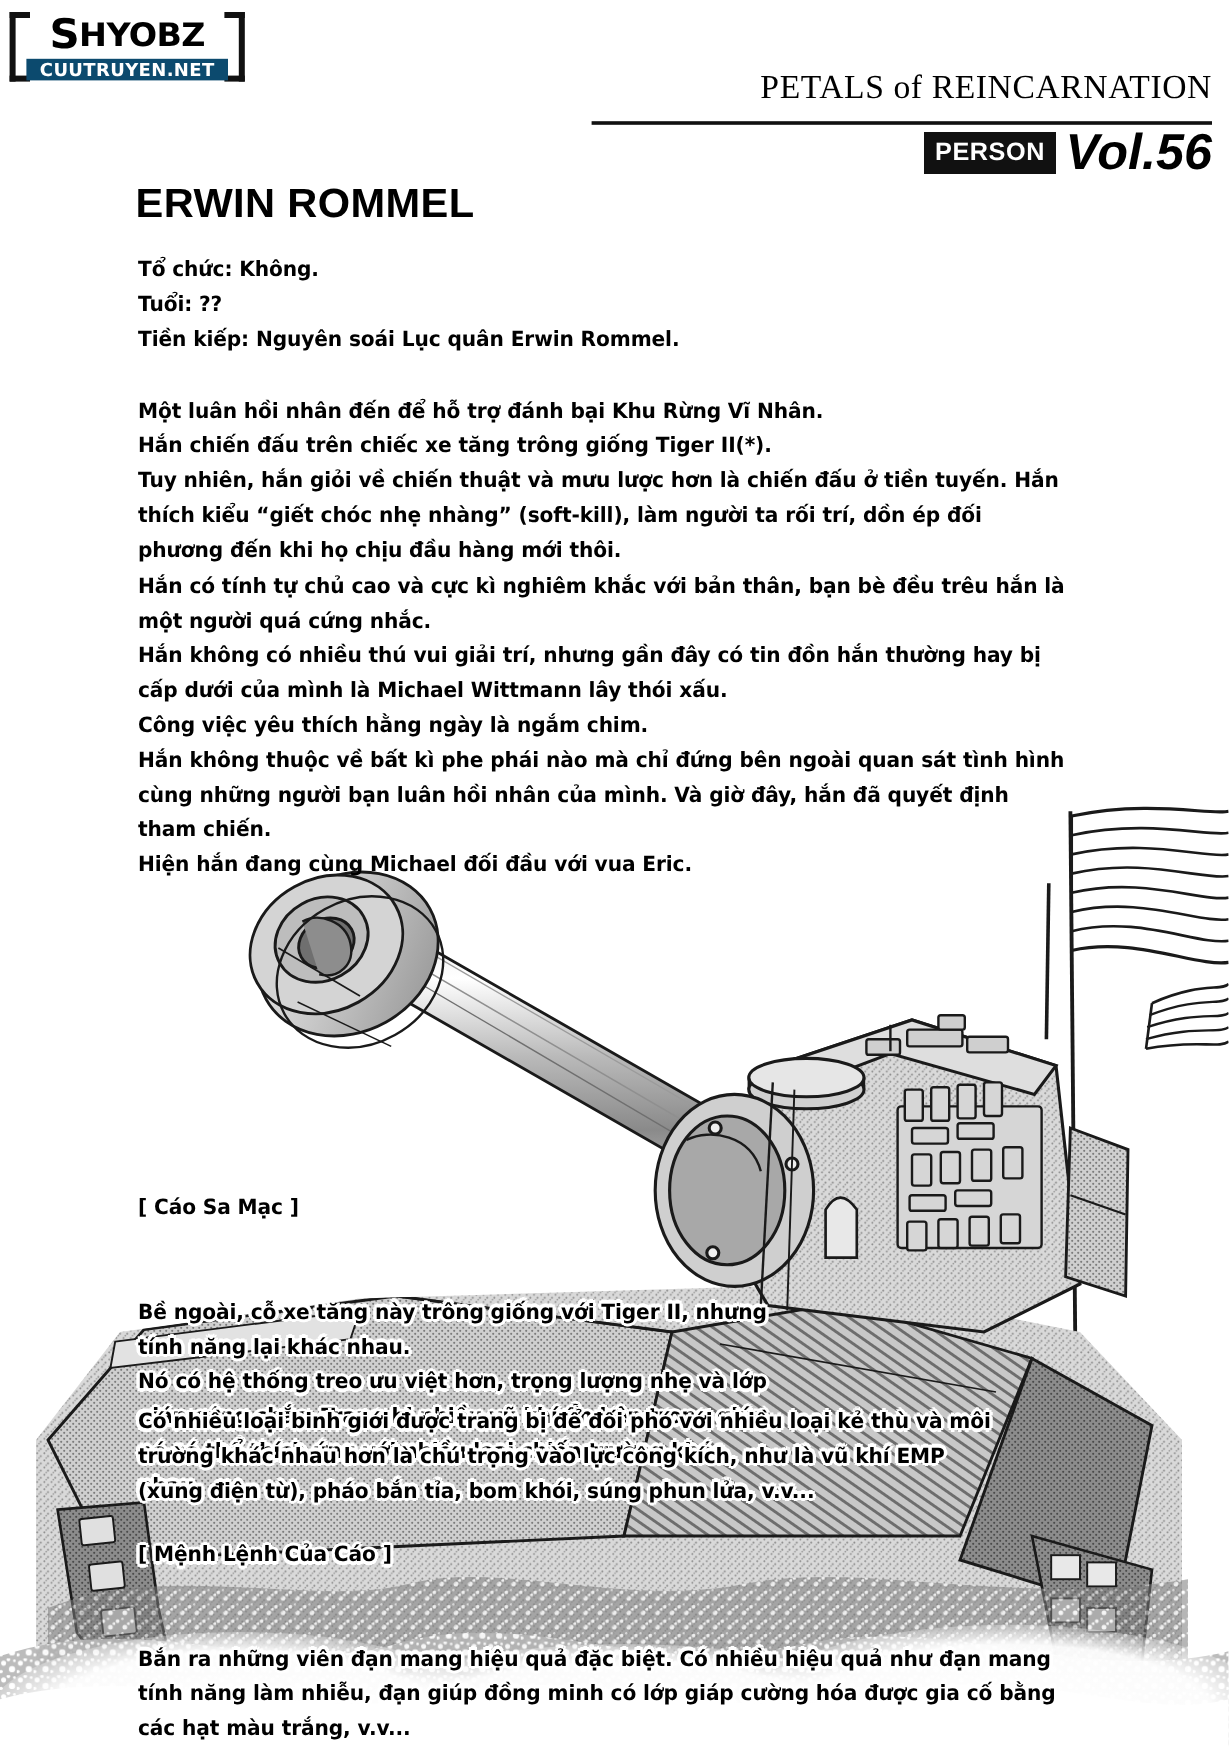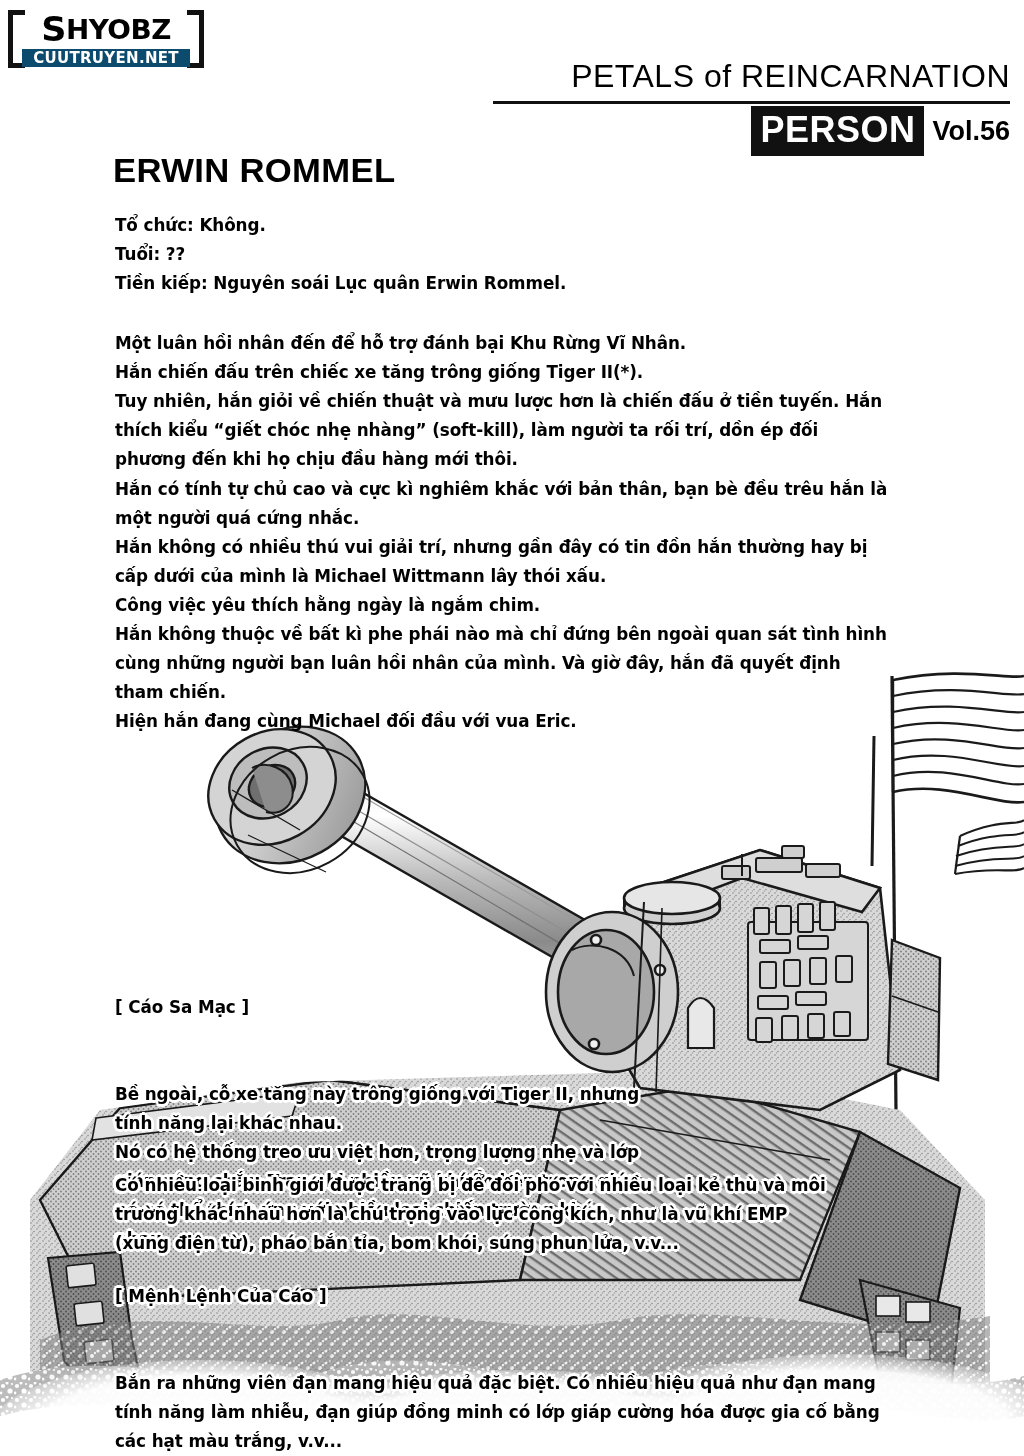--- a/index.html
+++ b/index.html
@@ -26,30 +26,30 @@
   .logo .name span.sml{font-size:27px;position:relative;top:1px;}
   .logo .sub{
     position:absolute;left:14px;right:14px;bottom:1px;height:18px;
     background:#0c4a6e;color:#fff;font-weight:bold;font-size:15px;line-height:18px;
     text-align:center;letter-spacing:0.3px;font-family:"DejaVu Sans", sans-serif;
   }
 
   
   .series-title{
     position:absolute;right:14px;top:58px;
-    font-size:32px;letter-spacing:0.5px;font-weight:400;
-    font-family:Liberation Sans, sans-serif;white-space:nowrap;
+    font-size:28px;letter-spacing:0.5px;font-weight:400;
+    font-family:Liberation Serif, serif;white-space:nowrap;
   }
   .series-rule{position:absolute;right:14px;top:101px;width:517px;height:3px;background:#111;}
   .vol-row{position:absolute;right:14px;top:106px;display:flex;align-items:center;gap:8px;}
   .person-chip{
-    background:#111;color:#fff;font-weight:bold;font-size:36px;line-height:1;
+    background:#111;color:#fff;font-weight:bold;font-size:21px;line-height:1;
     padding:6px 9px 8px 9px;letter-spacing:0.5px;font-family:"Liberation Sans", sans-serif;
   }
-  .vol-num{font-weight:bold;font-size:27px;line-height:1;letter-spacing:0;}
+  .vol-num{font-weight:bold;font-size:42px;line-height:1;letter-spacing:0;font-style:italic;}
 
   
   .char-name{
     position:absolute;left:113px;top:151px;
     font-weight:bold;font-size:34px;line-height:38px;letter-spacing:0.3px;
     font-family:"Liberation Sans", sans-serif;transform:scaleX(1.02);transform-origin:left;
   }
 
   
   .bodytxt{

